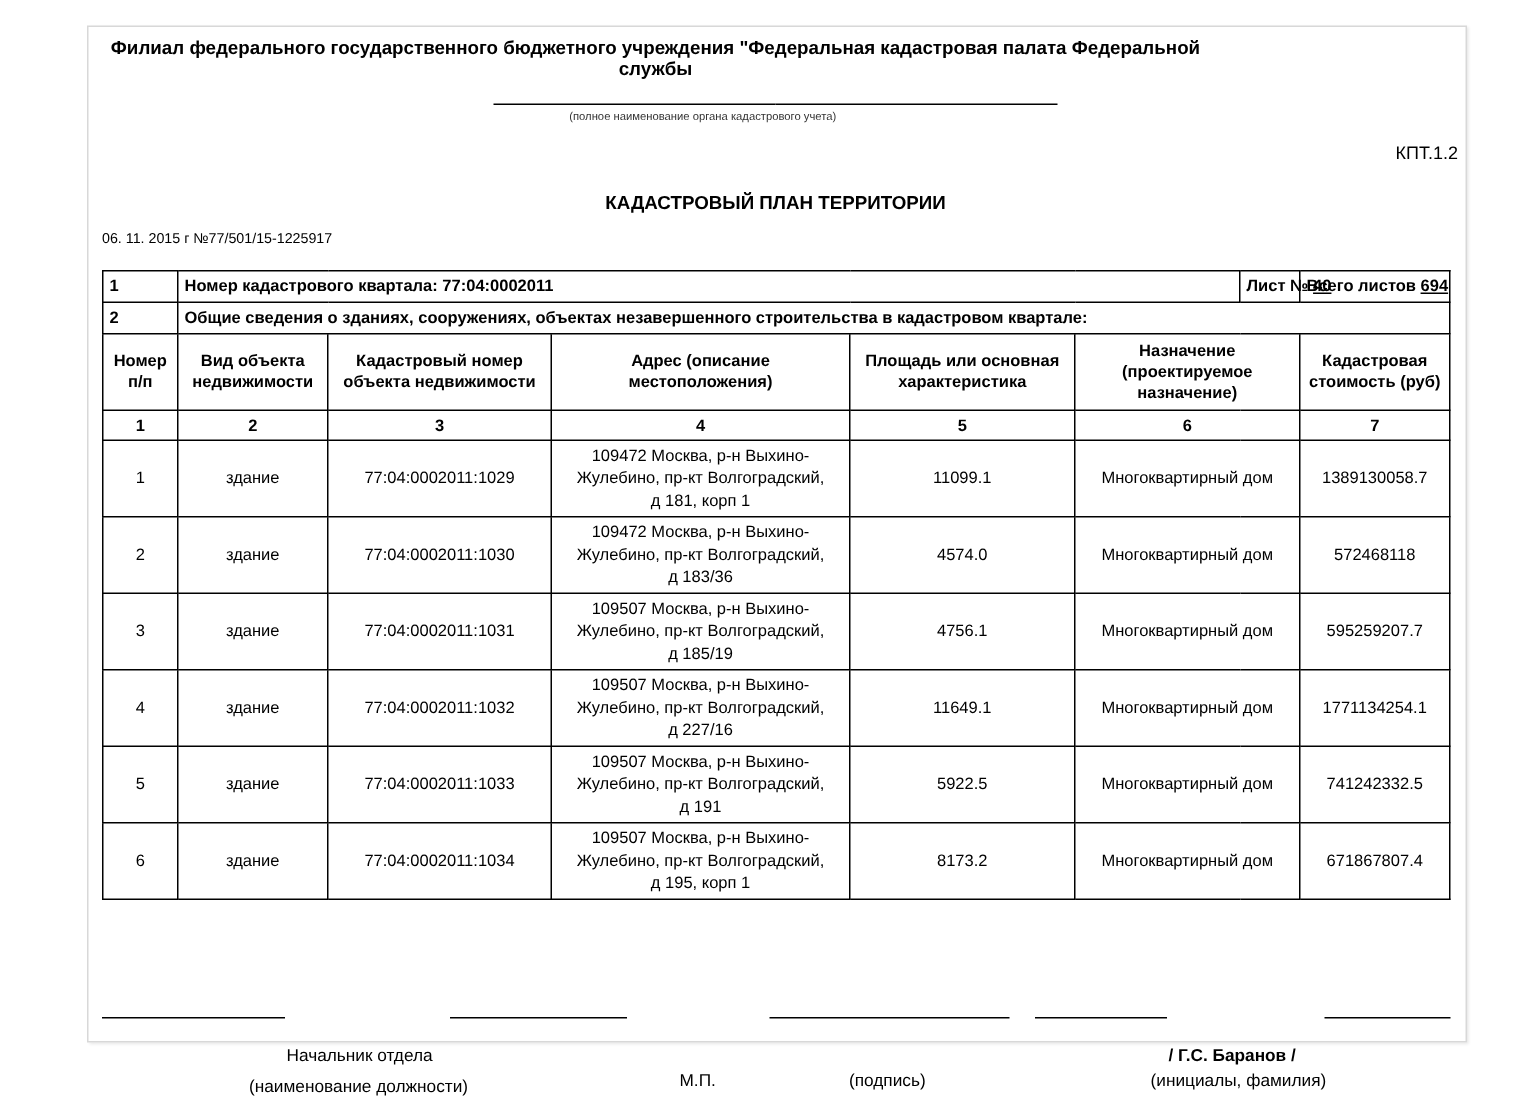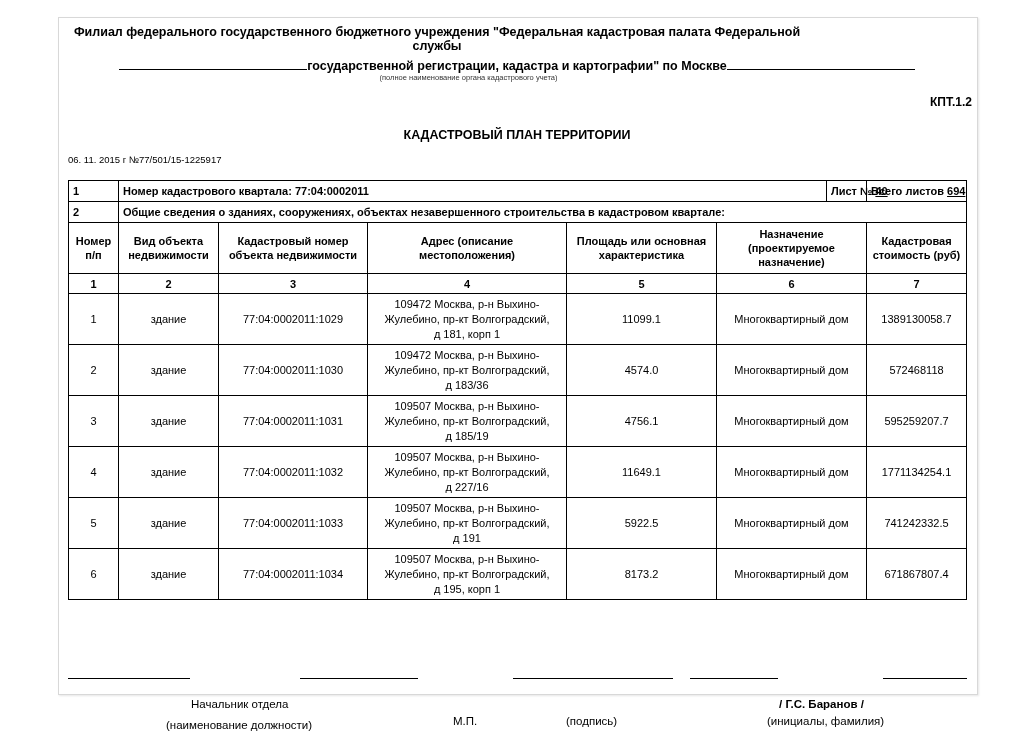--- a/index.html
+++ b/index.html
@@ -5,21 +5,21 @@
   html, body { margin:0; padding:0; }
   body { width:1024px; height:735px; background:#ffffff; position:relative; overflow:hidden;
          font-family:"Liberation Sans", sans-serif; color:#000; }
   .page { position:absolute; left:58px; top:17px; width:918px; height:676px;
           border:1px solid #d8d8d8; box-shadow:1px 1px 2px #e6e6e6; background:#fff; }
   .abs { position:absolute; }
   .org1 { left:58px; top:25px; width:758px; text-align:center; font-weight:bold; font-size:12.5px; }
   .org2 { left:58px; top:57px; width:918px; text-align:center; font-weight:bold; font-size:12.5px; }
   .org2 .ul { display:inline-block; width:188px; border-bottom:1.5px solid #000; height:12px; vertical-align:baseline; }
   .org-caption { left:58px; top:73px; width:821px; text-align:center; font-size:7.5px; color:#333; }
-  .form-code { right:52px; top:95px; font-weight:bold; font-size:12px; }
+  .form-code { right:52px; top:95px; font-weight:normal; font-size:12px; }
   .doc-title { left:58px; top:128px; width:918px; text-align:center; font-weight:bold; font-size:12.5px; }
   .doc-ref { left:68px; top:154px; font-size:9.5px;text-align:right; }
 
   table.main { position:absolute; left:68px; top:180px; width:898px; border-collapse:collapse; table-layout:fixed;
                font-size:11px; }
   table.main td { border:1.5px solid #000; padding:0 4px; }
   .r-hdr td { height:20px; font-weight:bold; }
   .colhead td { height:50px; text-align:center; font-weight:bold; font-size:11px; line-height:14px; }
   .colnum td { height:19px; text-align:center; font-weight:bold; }
   .data td { height:50px; text-align:center; line-height:15px; }
@@ -28,21 +28,21 @@
   .sig { font-size:11.5px;margin-top:34px; }
   .line { position:absolute; border-bottom:1.5px solid #000; height:0; }
 </style>
 </head>
 <body>
 
 <div class="page"></div>
 
 <div class="abs org1">Филиал федерального государственного бюджетного учреждения "Федеральная кадастровая палата Федеральной службы</div>
 <div class="abs org2">
-  <span class="ul"></span><span>государственной регистрации, кадастра и картографии" по Москве</span><span class="ul"></span>
+  <span class="ul"></span><span class="ul"></span>
 </div>
 <div class="abs org-caption">(полное наименование органа кадастрового учета)</div>
 <div class="abs form-code">КПТ.1.2</div>
 <div class="abs doc-title">КАДАСТРОВЫЙ ПЛАН ТЕРРИТОРИИ</div>
 <div class="abs doc-ref">06. 11. 2015 г №77/501/15-1225917</div>
 
 <table class="main">
   <colgroup>
     <col style="width:50px">
       <col style="width:100px">

